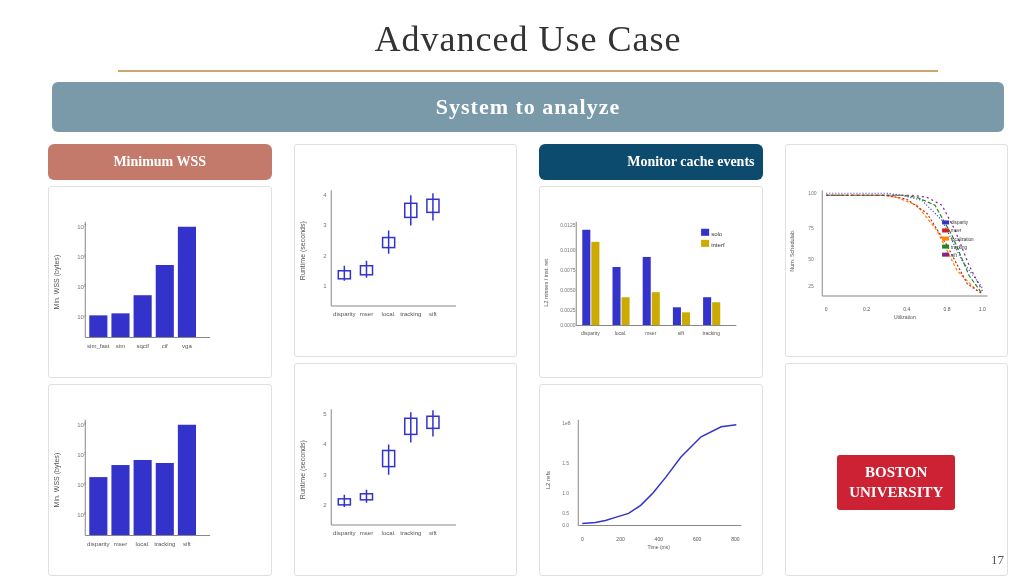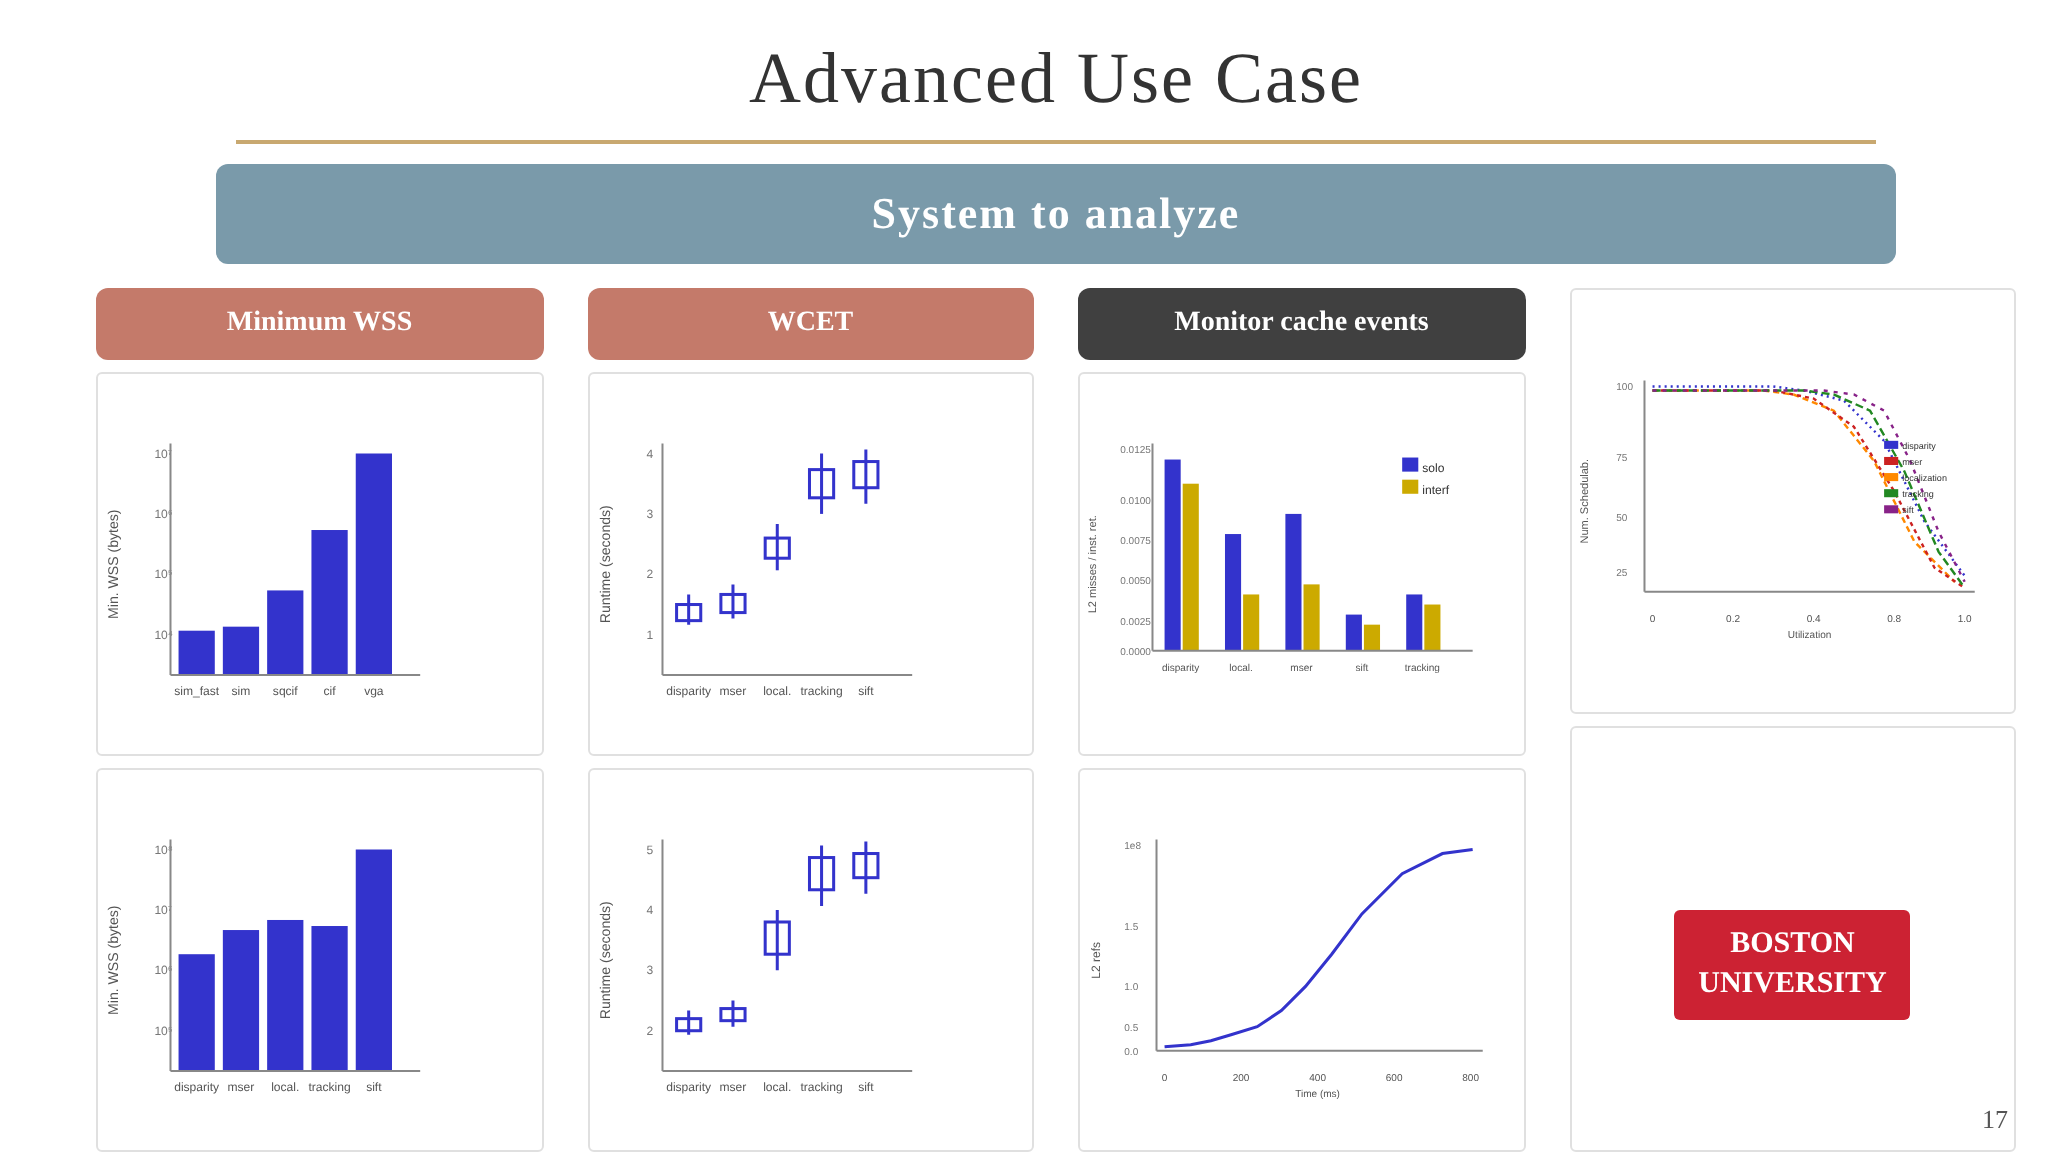--- a/index.html
+++ b/index.html
@@ -31,21 +31,21 @@
     }
 
     .title-underline {
       width: 820px;
       height: 1.5px;
       background: #c8a870;
       margin-bottom: 10px;
     }
 
     .system-banner {
-      width: 840px;
+      width: 952px;
       background: #7a9aaa;
       border-radius: 6px;
       padding: 12px 0;
       text-align: center;
       margin-bottom: 12px;
     }
 
     .system-banner-text {
       font-size: 22px;
       font-weight: bold;
@@ -71,21 +71,21 @@
     .col-header {
       border-radius: 6px;
       padding: 10px 8px;
       text-align: center;
       font-size: 14px;
       font-weight: bold;
       color: #fff;
     }
 
     .col-header.pink { background: #c47a6a; }
-    .col-header.blue { background: #404040; }
+    .col-header.blue { background: #0c4a6e; text-align: right; }
 
     .chart-box {
       background: #fff;
       border: 1px solid #e0e0e0;
       border-radius: 3px;
       flex: 1;
       overflow: hidden;
       position: relative;
     }
 
@@ -182,21 +182,20 @@
           <text x="93" y="140" font-size="6" text-anchor="middle" fill="#555">local.</text>
           <text x="115" y="140" font-size="6" text-anchor="middle" fill="#555">tracking</text>
           <text x="137" y="140" font-size="6" text-anchor="middle" fill="#555">sift</text>
           <line x1="36" y1="130" x2="160" y2="130" stroke="#888" stroke-width="1"></line>
           <line x1="36" y1="15" x2="36" y2="130" stroke="#888" stroke-width="1"></line>
         </svg>
       </div>
     </div>
 
     <div class="col">
-      <div class="col-header pink">WCET</div>
       <div class="chart-box">
         <svg class="chart-placeholder" viewBox="0 0 220 150" preserveAspectRatio="xMidYMid meet">
           <text transform="rotate(-90,10,75)" x="10" y="75" font-size="7" text-anchor="middle" fill="#555">Runtime (seconds)</text>
           <text x="28" y="22" font-size="6" fill="#777">4</text>
           <text x="28" y="52" font-size="6" fill="#777">3</text>
           <text x="28" y="82" font-size="6" fill="#777">2</text>
           <text x="28" y="112" font-size="6" fill="#777">1</text>
 
           <line x1="49" y1="90" x2="49" y2="105" stroke="#3333cc" stroke-width="1.5"></line>
           <rect x="43" y="95" width="12" height="8" fill="none" stroke="#3333cc" stroke-width="1.5"></rect>

